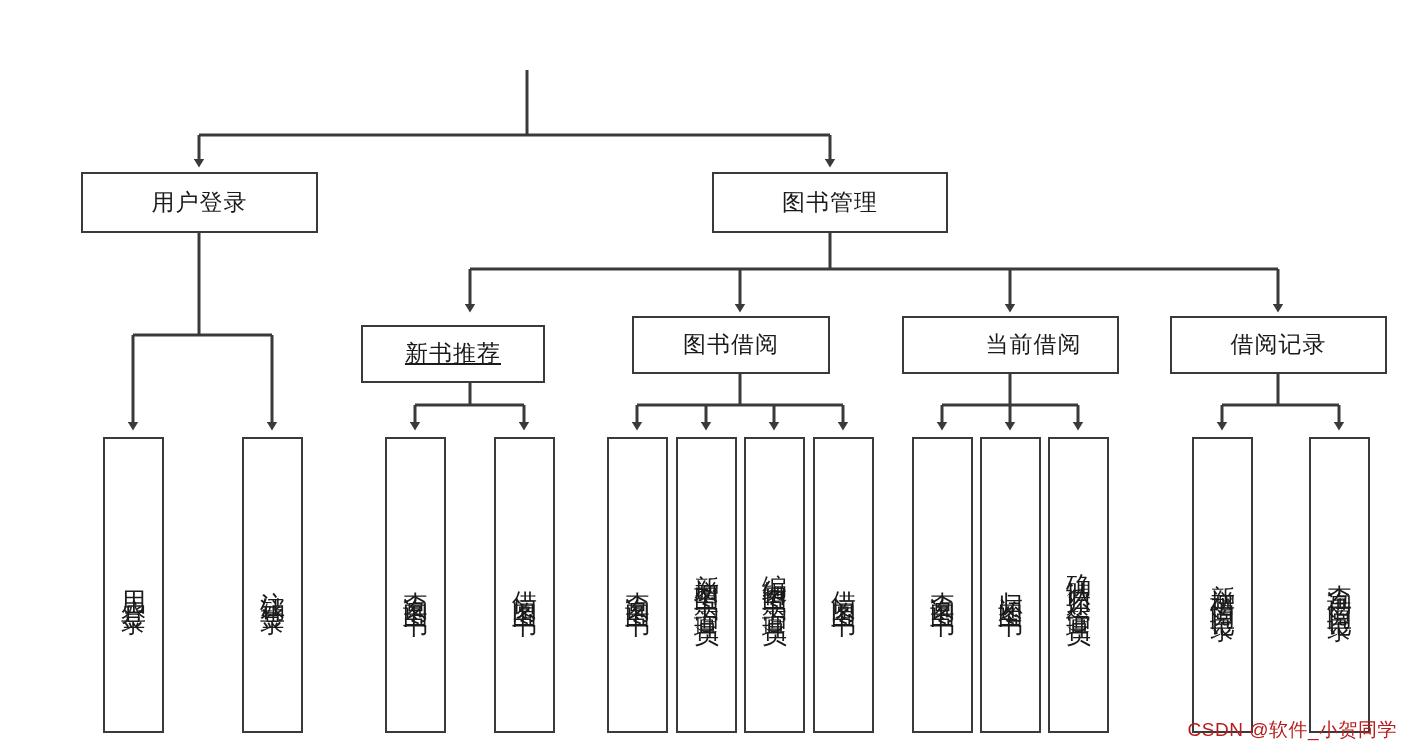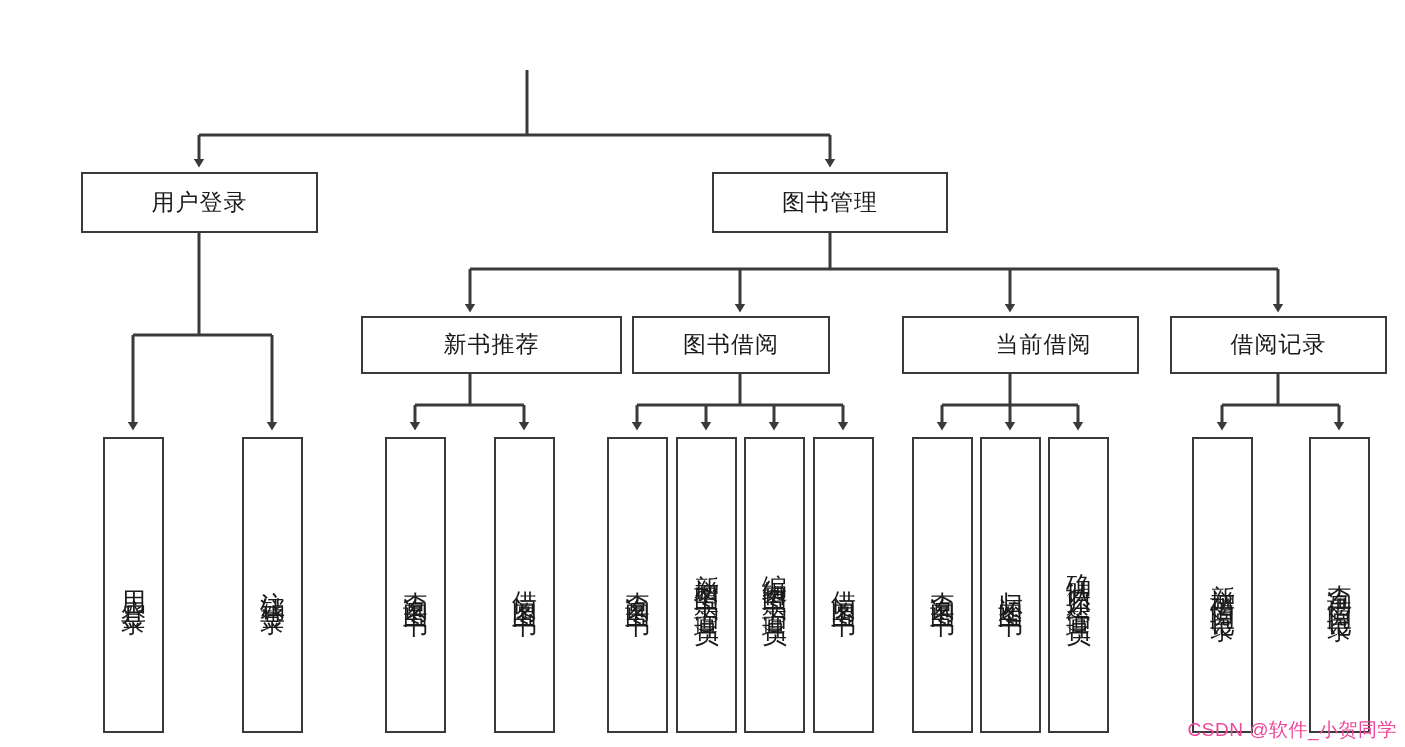--- a/index.html
+++ b/index.html
@@ -51,21 +51,21 @@
     top: 0;
     width: 1405px;
     height: 747px;
     pointer-events: none;
   }
   .watermark {
     position: absolute;
     right: 8px;
     bottom: 4px;
     font-size: 19px;
-    color: #ec4899;
+    color: #b91c1c;
     letter-spacing: 0.5px;
     white-space: nowrap;
   }
 </style>
 </head>
 <body>
 
 <div id="canvas">
 
   <svg class="links" viewBox="0 0 1405 747">
@@ -115,23 +115,23 @@
       <path d="M1222,405 L1339,405"></path>
       <path d="M1222,405 L1222,423" marker-end="url(#arrow)"></path>
       <path d="M1339,405 L1339,423" marker-end="url(#arrow)"></path>
     </g>
   </svg>
 
 
   <div class="node node-h" style="left:81px; top:172px; width:237px; height:61px;">用户登录</div>
   <div class="node node-h" style="left:712px; top:172px; width:236px; height:61px;text-align:right;">图书管理</div>
 
-  <div class="node node-h" style="left:361px; top:316px; width:261px; height:58px;">新书推荐</div>
+  <div class="node node-h" style="left:361px; top:325px; width:184px; height:58px;text-decoration:underline;">新书推荐</div>
   <div class="node node-h" style="left:632px; top:316px; width:198px; height:58px;">图书借阅</div>
-  <div class="node node-h" style="left:902px; top:316px; width:237px; height:58px;padding-left:46px;">当前借阅</div>
+  <div class="node node-h" style="left:902px; top:316px; width:217px; height:58px;padding-left:46px;">当前借阅</div>
   <div class="node node-h" style="left:1170px; top:316px; width:217px; height:58px;">借阅记录</div>
 
   <div class="node node-v" style="left:103px; top:437px; width:61px; height:296px;">用户登录</div>
   <div class="node node-v" style="left:242px; top:437px; width:61px; height:296px;">注销登录</div>
 
   <div class="node node-v" style="left:385px; top:437px; width:61px; height:296px;">查询图书</div>
   <div class="node node-v" style="left:494px; top:437px; width:61px; height:296px;">借阅图书</div>
 
   <div class="node node-v" style="left:607px; top:437px; width:61px; height:296px;">查询图书</div>
   <div class="node node-v" style="left:676px; top:437px; width:61px; height:296px;">新增图书（管理员）</div>

